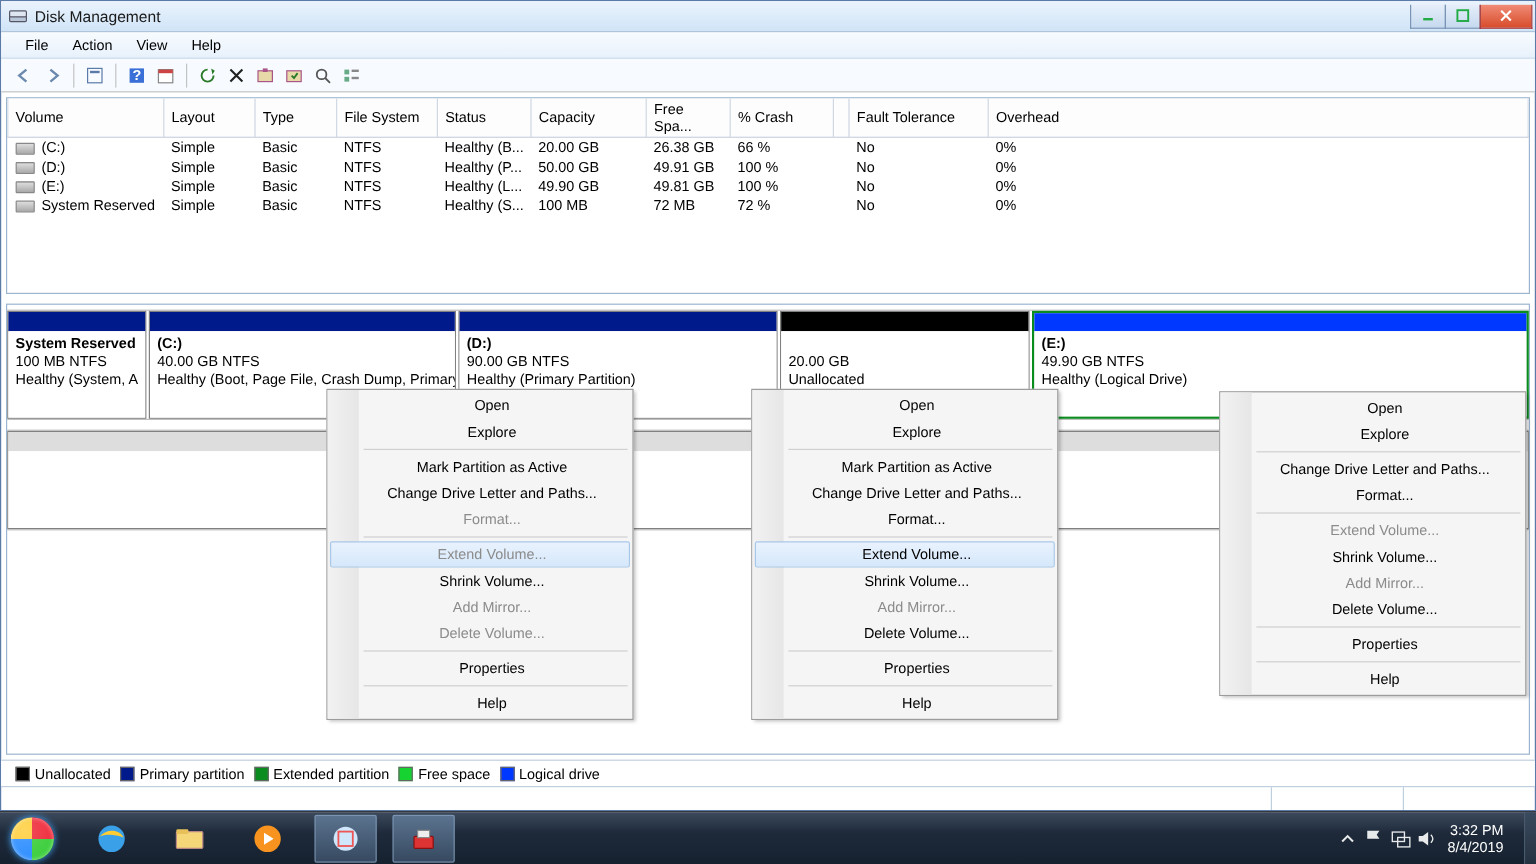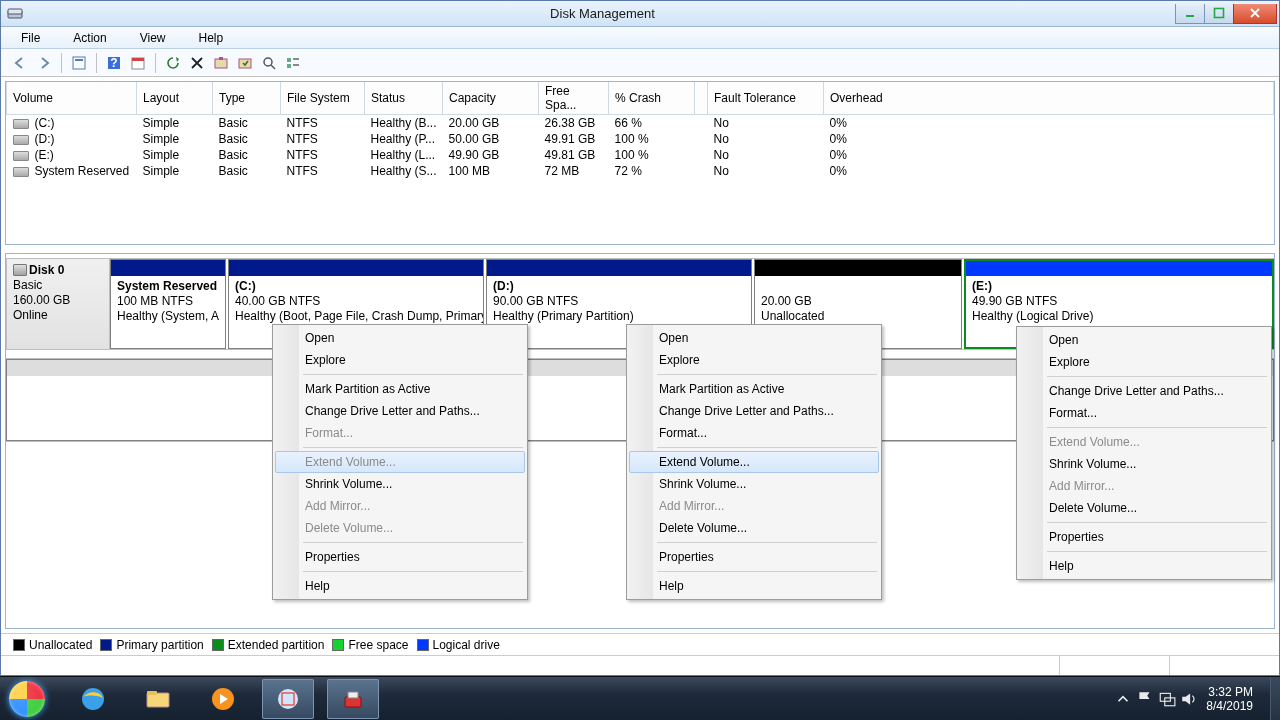--- a/index.html
+++ b/index.html
@@ -2,29 +2,29 @@
 <html><head>
 <meta charset="utf-8">
 <style>
 * { margin:0; padding:0; box-sizing:border-box; font-family:"Segoe UI",Tahoma,sans-serif; font-size:12px; }
 html,body { width:1280px; height:720px; overflow:hidden; background:#fff; -webkit-font-smoothing:none; }
 
 
 .window { width:1280px; height:676px; border:1px solid #5a7aa8; display:flex; flex-direction:column; background:#fff;}
 .titlebar { height:26px; background:linear-gradient(#eaf3fd,#d0e4f7); display:flex; align-items:center; padding-left:6px; border-bottom:1px solid #9db6d0;}
 .titlebar .ticon { width:16px; height:16px; margin-right:6px; }
-.titlebar .title { flex:1; color:#1a1a1a; font-size:13px;text-align:center;}
+.titlebar .title { flex:1; color:#1a1a1a; font-size:13px;}
 .winbtns { display:flex; height:20px; margin-right:2px;}
 .winbtn { width:30px; height:20px; border:1px solid #7a94b5; margin-left:-1px; display:flex; align-items:center; justify-content:center; border-top:none; }
 .winbtn.min,.winbtn.max{ background:linear-gradient(#e6eef9,#c5d9ef);}
 .winbtn.close{ background:linear-gradient(#f08b76,#d84c2b); width:44px; border-color:#a33; border-top-right-radius:0;}
 .winbtn svg { width:12px; height:12px;}
 
 
-.menubar { height:22px; background:linear-gradient(#f7fbff,#e8f1fb); border-bottom:1px solid #bcd1e8; display:flex; align-items:center; padding-left:10px;gap:13px;}
+.menubar { height:22px; background:linear-gradient(#f7fbff,#e8f1fb); border-bottom:1px solid #bcd1e8; display:flex; align-items:center; padding-left:10px;}
 .menubar span { padding:2px 10px;}
 
 
 .toolbar { height:28px; border-bottom:1px solid #c2c2c2; display:flex; align-items:center; padding-left:8px; gap:2px; background:#f7fbff;}
 .tbtn { width:22px; height:22px; display:flex; align-items:center; justify-content:center;}
 .tsep { width:1px; height:20px; background:#c2c2c2; margin:0 4px;}
 
 
 .pane { border:1px solid #9db6d0; margin:4px; }
 .listpane { height:164px; overflow:hidden;}
@@ -54,21 +54,21 @@
 .part .body { background:repeating-linear-gradient(45deg,#fff 0 6px,#fff 6px 12px);}
 
 
 .legend { height:22px; border-top:1px solid #c0cfdf; display:flex; align-items:center; padding-left:12px; gap:8px; background:#fff;}
 .lg { display:flex; align-items:center; gap:4px;}
 .sw { width:12px; height:12px; border:1px solid #666;}
 .sw.black{background:#000;} .sw.navy{background:#001a8c;} .sw.green{background:#0b8c1f;} .sw.lime{background:#17d331;} .sw.blue{background:#0038ff;}
 
 
 .ctx { position:absolute; background:#f5f5f5; border:1px solid #9c9c9c; box-shadow:2px 2px 3px rgba(0,0,0,.25); padding:2px; width:256px; z-index:10;}
-.ctx .mi { padding:4px 10px 4px 30px; position:relative;}
+.ctx .mi { padding:4px 10px 4px 30px; position:relative;text-align:center;}
 .ctx .mi.hov { background:linear-gradient(#e9f2fd,#d5e8fb); border:1px solid #a8c8ea; border-radius:2px; padding:3px 9px 3px 29px;}
 .ctx .mi.dis { color:#8b8b8b;}
 .ctx .sep { height:1px; background:#d0d0d0; margin:3px 2px 3px 28px;}
 .ctx .gutter{position:absolute;left:0;top:0;bottom:0;width:26px;background:linear-gradient(to right,#f2f2f2,#e6e6e6);}
 
 
 .status { height:20px; border-top:1px solid #c0cfdf; display:flex;}
 .status div{border-left:1px solid #c0cfdf; min-width:10px;}
 .status div:first-child{flex:1; border-left:none;}
 .status div:nth-child(2){width:110px;}
@@ -280,24 +280,20 @@
             <td>No</td>
             <td>0%</td>
           </tr>
         </tbody>
     </table>
   </div>
 
   <div class="pane graphpane" style="position:relative;">
 
     <div class="diskrow" style="margin-top:4px;">
-      <div class="diskhdr">
-        <span class="dhicon"></span><b>Disk 0</b><br>
-        <span>Basic</span><br><span>160.00 GB</span><br><span>Online</span>
-      </div>
       <div class="partstrip">
         <div class="part" style="width:116px">
           <div class="bar navy"></div>
           <div class="body"><b>System Reserved</b><br><span>100 MB NTFS</span><br><span>Healthy (System, A</span></div>
         </div>
         <div class="part" style="width:256px">
           <div class="bar navy"></div>
           <div class="body"><b>(C:)</b><br><span>40.00 GB NTFS</span><br><span>Healthy (Boot, Page File, Crash Dump, Primary</span></div>
         </div>
         <div class="part" style="width:266px">

